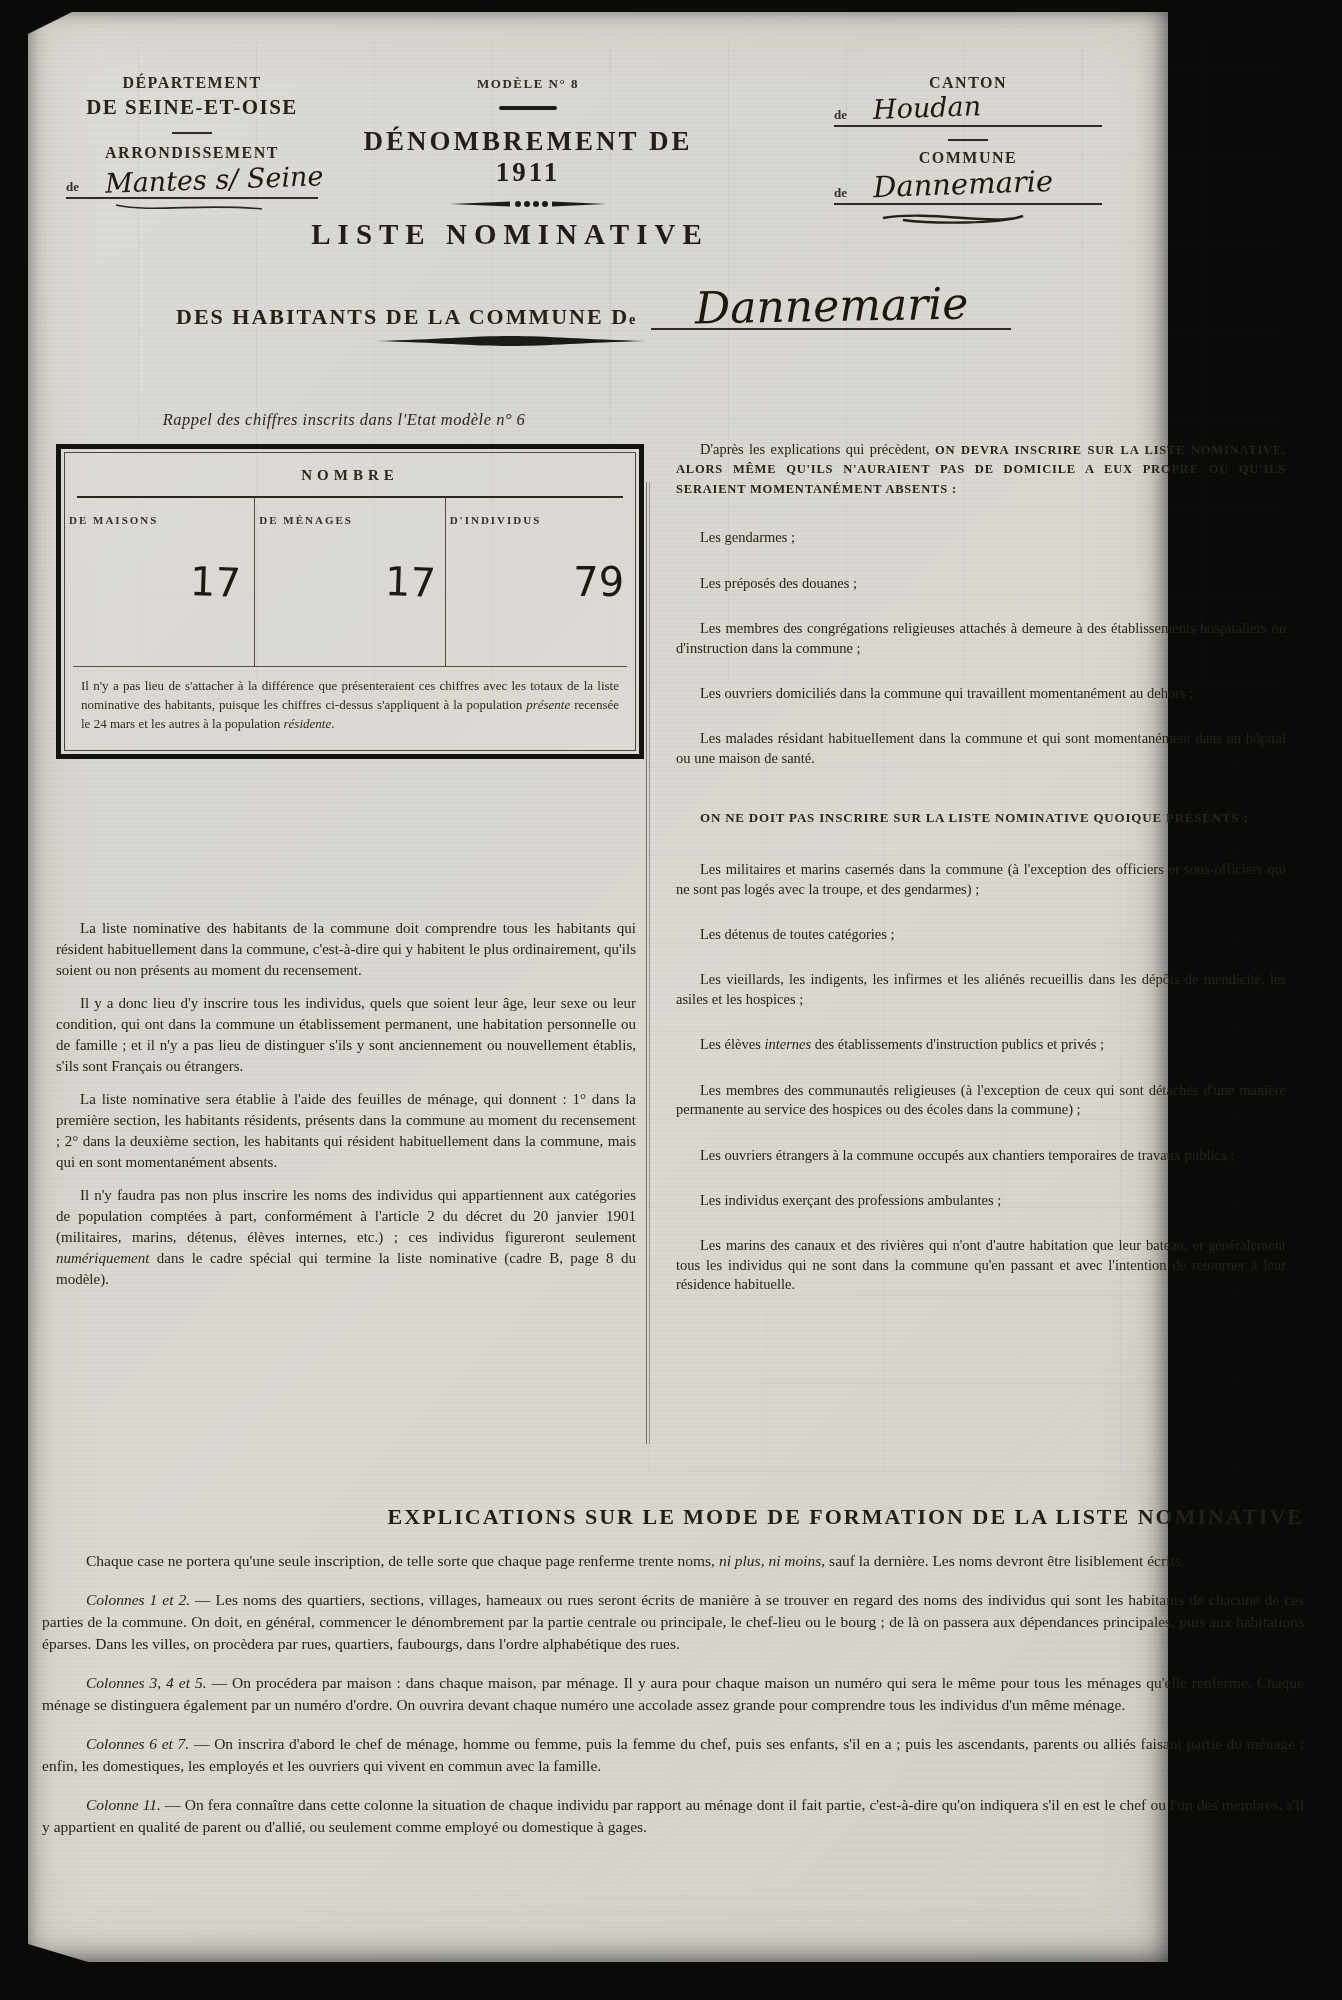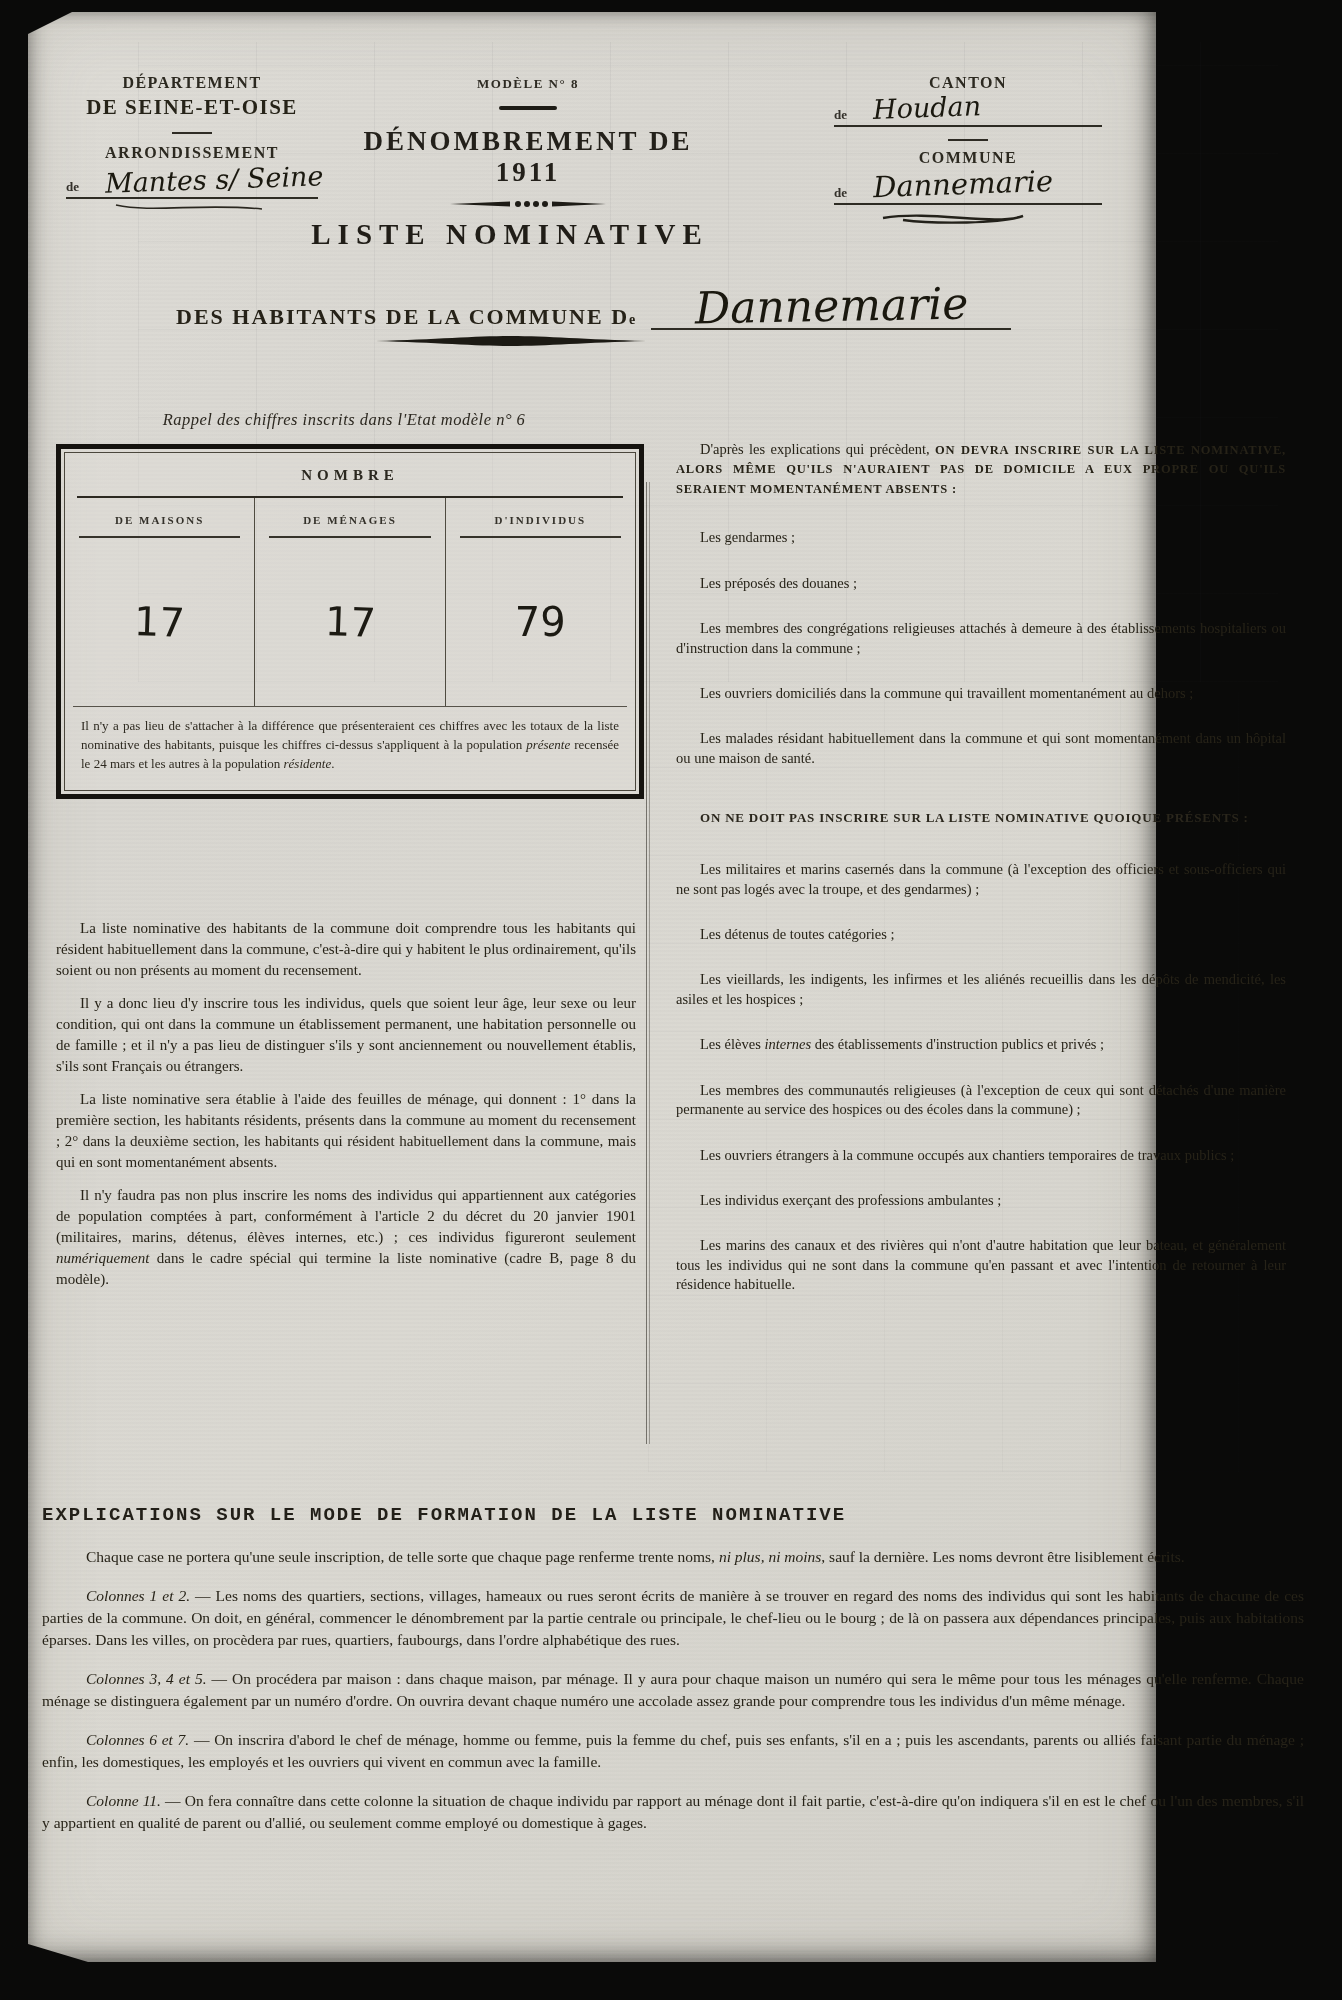--- a/index.html
+++ b/index.html
@@ -11,20 +11,21 @@
     position:absolute;left:28px;top:12px;width:1128px;height:1950px;
     background:linear-gradient(135deg,#dedcd6 0%,#d8d6d0 28%,#dad8d1 55%,#d2d0c9 100%);
     box-shadow:
       inset 0 0 70px rgba(115,110,95,.20),
       inset -16px 0 24px -12px rgba(0,0,0,.50),
       inset 14px 0 22px -14px rgba(0,0,0,.38),
       inset 0 -18px 28px -16px rgba(0,0,0,.55),
       inset 0 10px 18px -12px rgba(0,0,0,.32);
     color:#282418;
     font-family:"Liberation Serif","DejaVu Serif",serif;
+    padding-left:12px;
   }
   .paper::before{content:'';position:absolute;inset:0;pointer-events:none;
     background:repeating-linear-gradient(0deg,rgba(255,255,255,.015) 0 2px,rgba(0,0,0,.012) 2px 4px);}
 
   .ghost{position:absolute;pointer-events:none;
     background:
       repeating-linear-gradient(90deg,rgba(50,52,66,.055) 0 1px,transparent 1px 118px),
       repeating-linear-gradient(0deg,rgba(50,52,66,.04) 0 1px,transparent 1px 88px);}
   .tear{position:absolute;background:#0a0a09;}
 
@@ -48,39 +49,39 @@
   .title-sub{font-weight:bold;font-size:22px;letter-spacing:2px;color:#262218;}
   .title-sub .small-e{font-size:14px;}
   .hw-big{font-size:44px;transform:rotate(-1deg);line-height:1;}
 
   
   .recap-box{border:5px solid #15130f;background:rgba(226,224,217,.35);}
   .recap-inner{border:1px solid #4a463c;margin:3px;padding:14px 0 0 0;}
   .nombre{font-weight:bold;font-size:15px;letter-spacing:5px;text-align:center;color:#2b2820;}
   .nombre-rule{height:2px;background:#2b2820;margin:12px 12px 0 12px;}
   .recap-cols{display:flex;align-items:stretch;}
-  .recap-col{flex:1;display:flex;flex-direction:column;}
+  .recap-col{flex:1;display:flex;flex-direction:row;}
   .recap-col + .recap-col{border-left:1px solid #4f4b40;}
   .recap-col-h{font-weight:bold;font-size:11px;letter-spacing:2px;text-align:center;padding:16px 4px 10px 4px;color:#34312a;}
   .recap-col-rule{height:2px;background:#35322a;margin:0 14px;}
   .recap-val{height:168px;display:flex;align-items:center;justify-content:center;}
   .hand-num{font-family:"DejaVu Sans",sans-serif;font-size:40px;color:#1c1a13;transform:rotate(2deg);}
   .recap-note-rule{height:1px;background:#57534a;margin:0 8px;}
   .recap-note{font-size:13px;line-height:1.45;text-align:justify;padding:10px 16px 16px 16px;color:#2e2a20;}
 
   .caption-italic{font-style:italic;font-size:16.5px;letter-spacing:.5px;color:#2c2820;}
 
   .body-par{font-size:15px;line-height:1.4;text-align:justify;margin:0 0 12px 0;text-indent:24px;color:#272318;}
   .col-divider{border-left:1px solid rgba(35,32,25,.55);border-right:1px solid rgba(35,32,25,.35);width:2px;}
 
   .r-par{font-size:14.5px;line-height:1.34;text-align:justify;text-indent:24px;color:#272318;margin:0 0 26px 0;}
   .r-caps{font-size:12.5px;font-weight:bold;letter-spacing:.8px;}
   .r-heading{font-size:13px;font-weight:bold;letter-spacing:.8px;text-indent:24px;margin:42px 0 34px 0;color:#2a261c;}
 
-  .expl-title{font-weight:bold;font-size:19px;letter-spacing:2px;text-align:left;color:#221f18;font-family:Liberation Mono, monospace;}
+  .expl-title{font-weight:bold;font-size:22px;letter-spacing:2px;text-align:right;color:#221f18;}
   .expl-par{font-size:15.5px;line-height:1.42;text-align:justify;text-indent:44px;margin:0 0 17px 0;color:#272318;}
   .expl-label{font-style:italic;}
   .it{font-style:italic;}
 </style>
 </head>
 <body>
 
 <div class="scan">
   <div class="paper">
 

